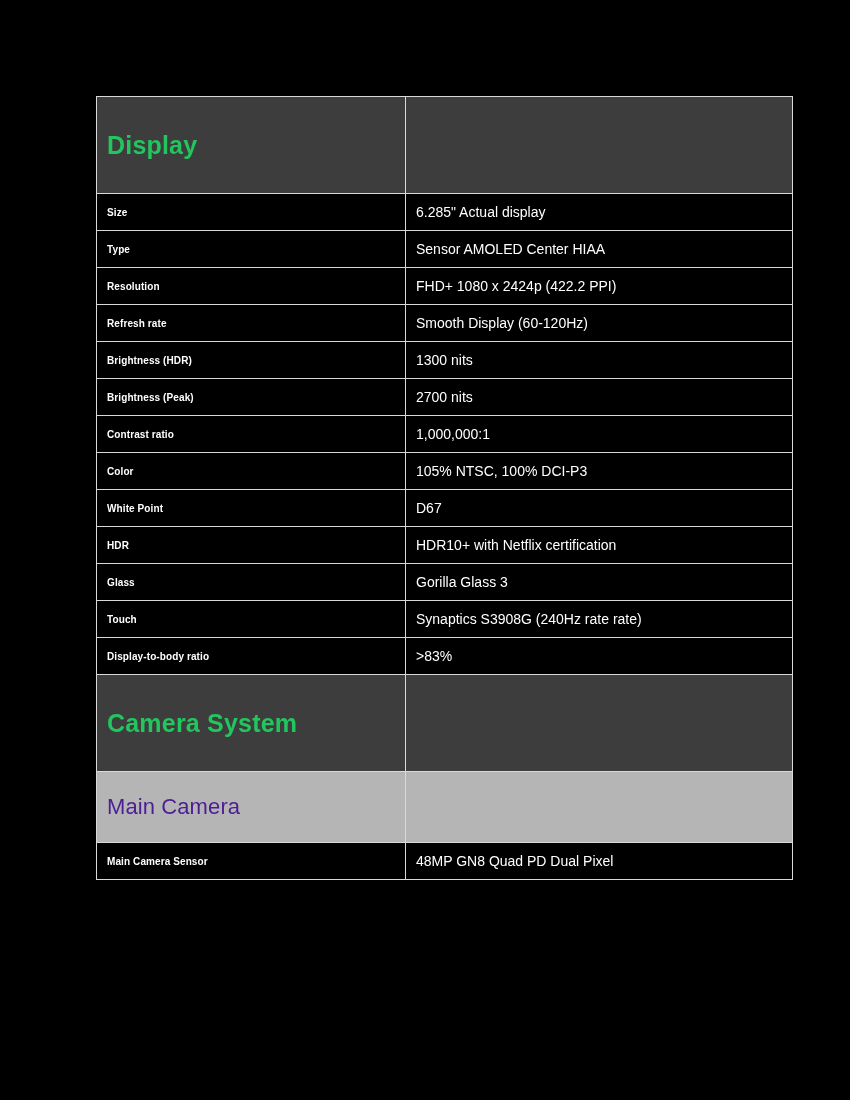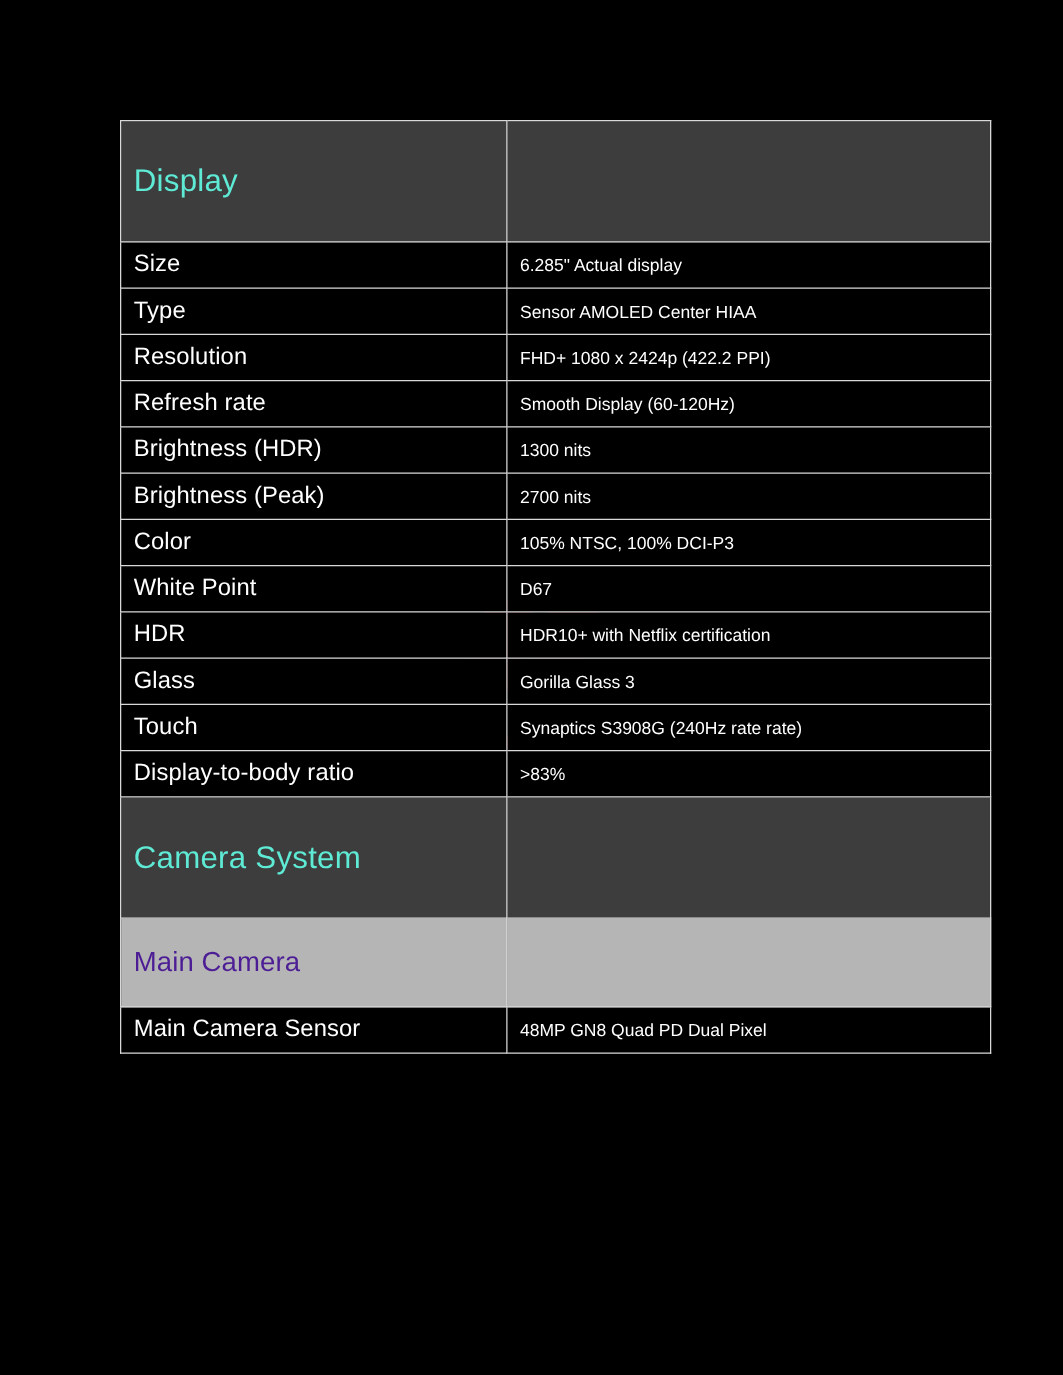--- a/index.html
+++ b/index.html
@@ -44,41 +44,41 @@
     background: transparent;
   }
   table.spec td {
     border: 1px solid #d9d9d9;
     padding: 0 10px;
     vertical-align: middle;
     background: transparent;
   }
   td.label {
     width: 288px;
-    font-size: 19px;
-    font-weight: normal;
+    font-size: 10px;
+    font-weight: bold;
     color: #ffffff;
     height: 36px;
     letter-spacing: 0.1px;
   }
   td.value {
     width: 366px;
     font-size: 14px;
     font-weight: normal;
     color: #ffffff;
     height: 36px;
   }
   tr.section td {
     background: #3d3d3d;
     height: 96px;
   }
   tr.section td.label {
     font-size: 25px;
-    font-weight: normal;
-    color: #5eead4;
+    font-weight: bold;
+    color: #22c55e;
     letter-spacing: 0.2px;
   }
   tr.subsection td {
     background: #b5b5b5;
     height: 70px;
   }
   tr.subsection td.label {
     font-size: 22px;
     font-weight: normal;
     color: #4c1d95;
@@ -134,20 +134,24 @@
         <tr class="row">
           <td class="label">Brightness (HDR)</td>
           <td class="value">1300 nits</td>
         </tr>
 
         <tr class="row">
           <td class="label">Brightness (Peak)</td>
           <td class="value">2700 nits</td>
         </tr>
 
+        <tr class="row">
+          <td class="label">Contrast ratio</td>
+          <td class="value">1,000,000:1</td>
+        </tr>
 
         <tr class="row">
           <td class="label">Color</td>
           <td class="value">105% NTSC, 100% DCI-P3</td>
         </tr>
 
         <tr class="row">
           <td class="label">White Point</td>
           <td class="value">D67</td>
         </tr>

